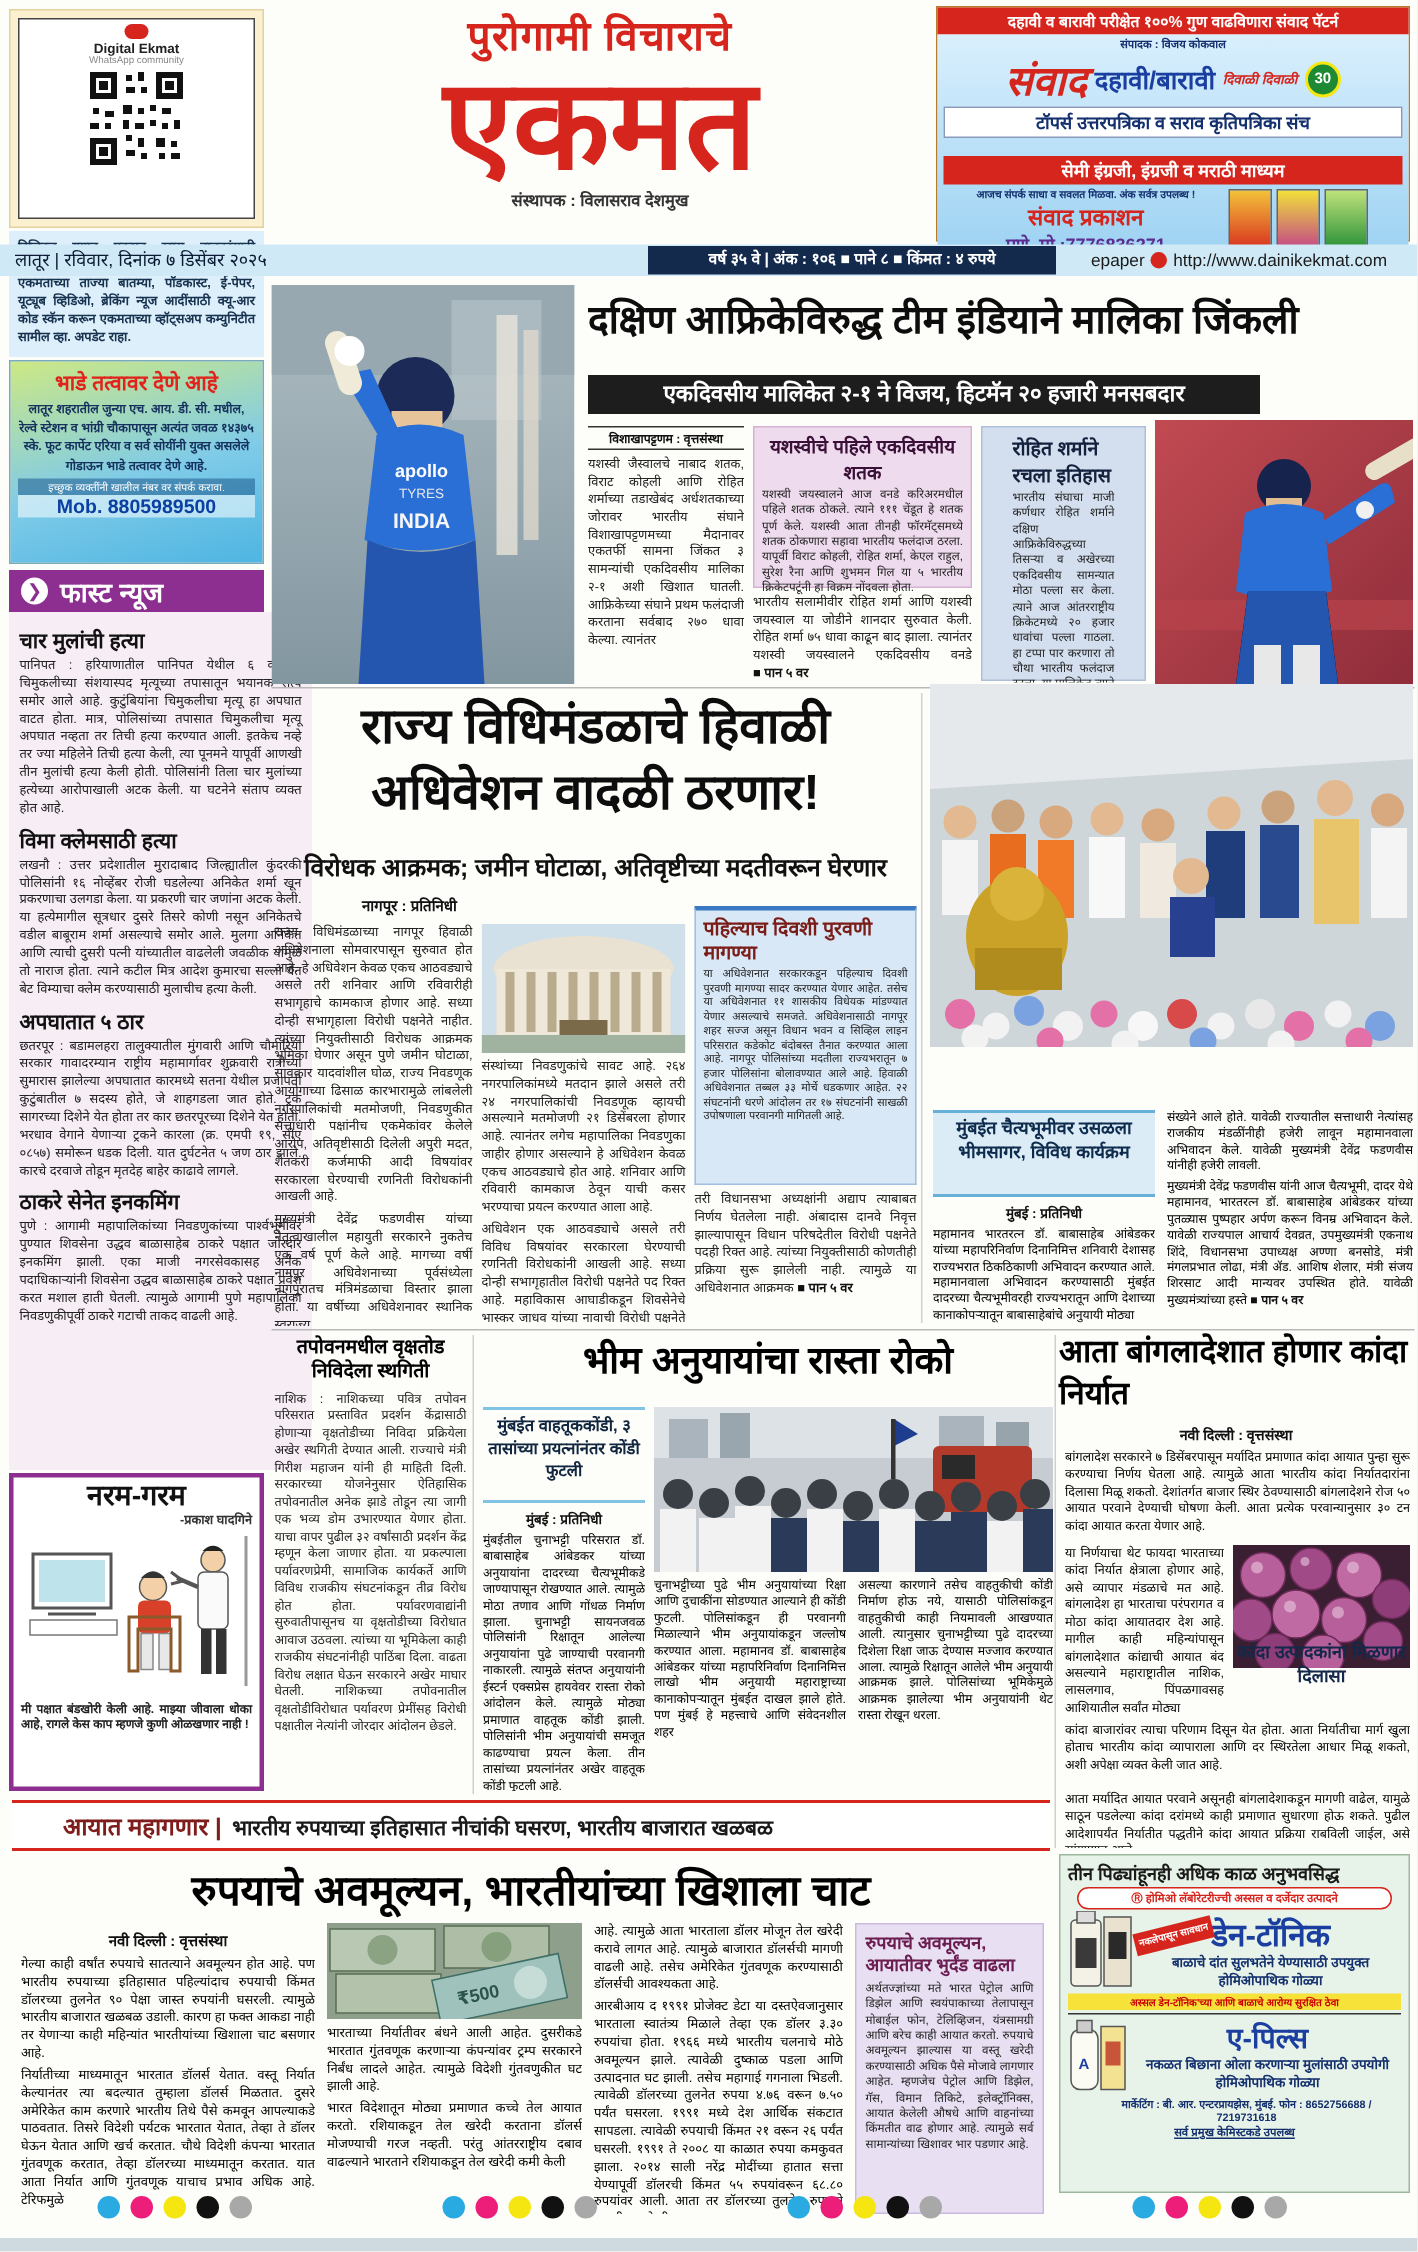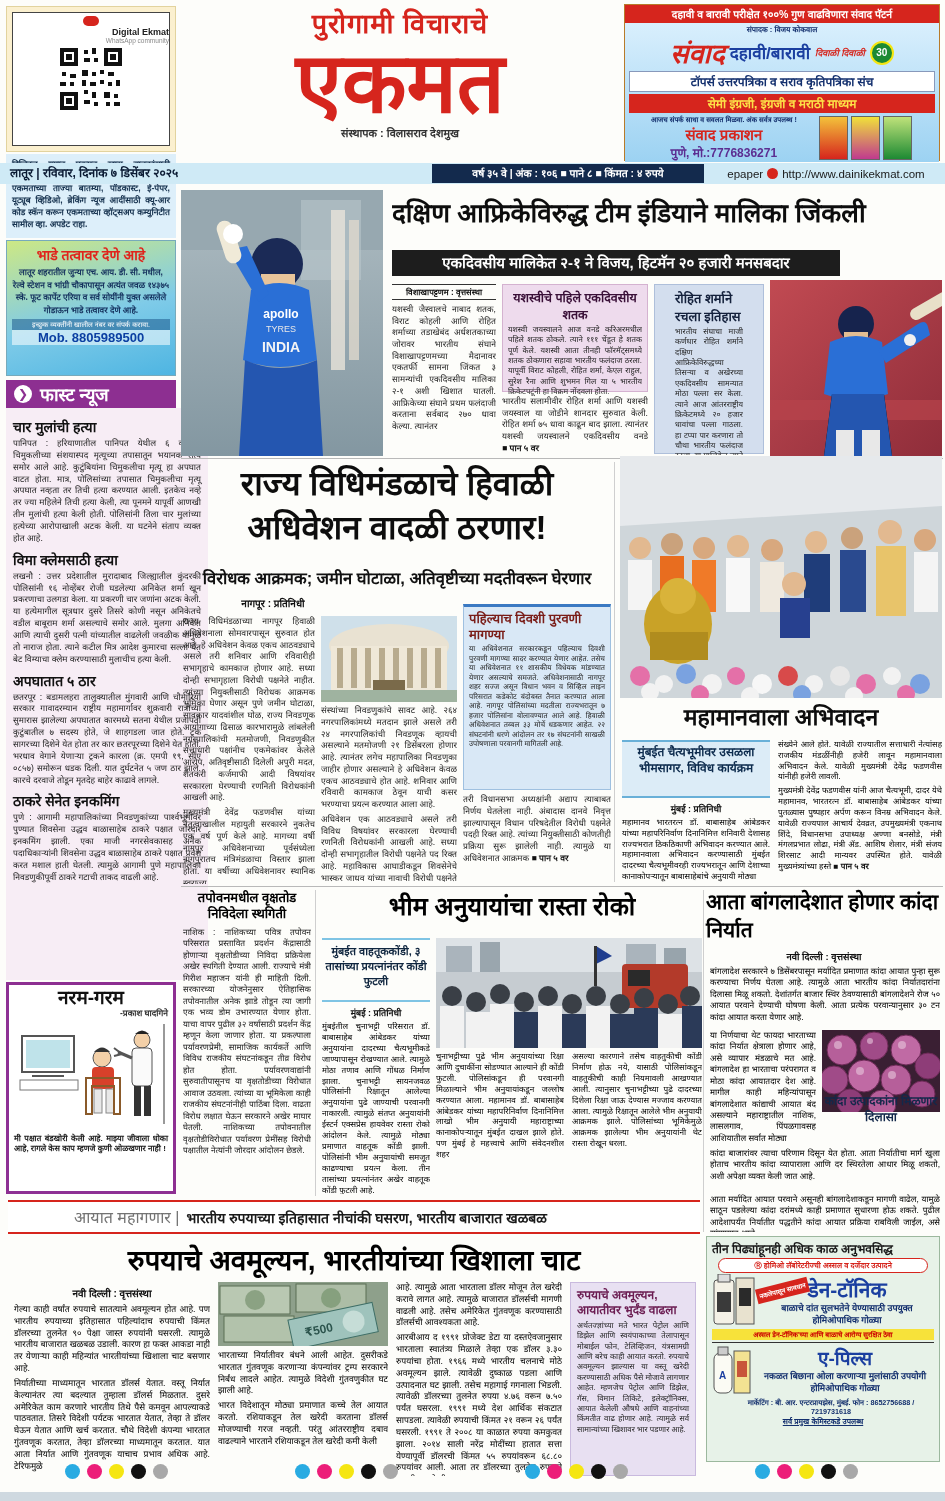--- a/index.html
+++ b/index.html
@@ -7,55 +7,55 @@
   body { font-family:"Liberation Sans","DejaVu Sans",sans-serif; }
   .page { position:relative; width:945px; height:1501px; background:#fdfdfa; margin:0 auto; overflow:hidden; }
   .abs { position:absolute; }
   .just { text-align:justify; text-justify:inter-word; }
   .ovh { overflow:hidden; }
   .vline { background:#cfcfcf; width:1px; }
   .hline { background:#b9b9b9; height:1px; }
 
   
   .qr-outer { left:6px; top:6px; width:170px; height:146px; background:#fbf0cf; border:1px solid #e2d39e; padding:5px; }
-  .qr-card { background:#fff; border:1px solid #444; height:100%; text-align:right; padding-top:3px; }
+  .qr-card { background:#fff; border:1px solid #444; height:100%; text-align:center; padding-top:3px; }
   .qr-logo { width:16px; height:10px; background:#d6251d; border-radius:5px; margin:0 auto 1px; }
   .qr-title { font-size:9px; font-weight:bold; color:#222; }
   .qr-sub { font-size:6.5px; color:#888; margin-bottom:2px; }
   .qr-note { left:6px; top:154px; width:170px; height:84px; background:#ddeffa; color:#16324f; font-size:8.6px; line-height:1.4; padding:4px 6px; font-weight:bold; }
 
   .masthead { left:182px; top:4px; width:436px; height:158px; text-align:center; }
   .mh-tagline { font-size:27px; font-weight:800; color:#d6251d; letter-spacing:1px; }
   .mh-title { font-size:84px; font-weight:800; color:#d6251d; line-height:1.0; }
   .mh-founder { font-size:11px; font-weight:bold; color:#333; }
 
   .top-ad { left:624px; top:4px; width:316px; height:157px; border:1px solid #b87b2a; display:flex; flex-direction:column; }
   .ta-banner { background:#d6251d; color:#fff; font-size:10.5px; font-weight:800; text-align:center; padding:2px 1px; }
   .ta-body { flex:1; background:linear-gradient(#d9effd,#9cd2f2); position:relative; padding:1px 4px; }
   .ta-editor { font-size:7.5px; font-weight:bold; color:#14306e; text-align:center; }
   .ta-brandrow { display:flex; align-items:center; justify-content:center; gap:5px; }
   .ta-brand { font-size:27px; font-weight:800; color:#d6251d; font-style:italic; }
   .ta-grade { font-size:17px; font-weight:800; color:#1b3fa0; }
   .ta-diwali { font-size:9px; font-weight:800; color:#d6251d; font-style:italic; }
   .ta-badge { width:24px; height:24px; background:#1d8a33; border:2px solid #f5e612; border-radius:50%; color:#fff; font-size:10px; font-weight:800; display:flex; align-items:center; justify-content:center; }
   .ta-offer { background:#fff; color:#14306e; font-weight:800; font-size:12px; text-align:center; padding:1px; border:1px solid #89b; }
-  .ta-medium { background:#d6251d; color:#fde047; font-weight:800; font-size:12px; text-align:center; padding:1px; margin-top:2px; }
+  .ta-medium { background:#d6251d; color:#ffffff; font-weight:800; font-size:12px; text-align:center; padding:1px; margin-top:12px; }
   .ta-bottom { display:flex; margin-top:2px; }
   .ta-bleft { width:62%; text-align:center; }
   .ta-note { font-size:7px; font-weight:bold; color:#14306e; }
   .ta-pub { font-size:15px; font-weight:800; color:#d6251d; }
   .ta-phone { font-size:12px; font-weight:800; color:#5b2d91; }
   .ta-covers { display:flex; gap:3px; align-items:center; }
   .cover { width:29px; height:44px; border:1px solid #666; }
   .cover1 { background:linear-gradient(#f3c23a,#d6251d); }
   .cover2 { background:linear-gradient(#f0e13a,#c03a8e); }
   .cover3 { background:linear-gradient(#bfe27a,#1d8a33); }
 
   .datebar { left:0; top:163px; width:945px; height:21px; background:#cfeaf6; }
-  .db-left { position:absolute; left:10px; top:0; line-height:21px; font-size:12px; font-weight:700; color:#0a1a33; }
+  .db-left { position:absolute; left:10px; top:0; line-height:21px; font-size:12px; font-weight:400; color:#0a1a33; }
   .db-issue { position:absolute; left:432px; top:1px; width:272px; height:19px; background:#132a4d; color:#fff; font-size:10.5px; font-weight:800; text-align:center; line-height:19px; }
   .db-epaper { position:absolute; left:712px; top:0; width:228px; height:21px; display:flex; align-items:center; justify-content:center; gap:4px; font-size:11.5px; color:#1a1a1a; }
   .ep-dot { width:11px; height:11px; border-radius:50%; background:#d6251d; display:inline-block; }
 
   
   .rental { left:6px; top:240px; width:170px; height:136px; background:linear-gradient(165deg,#cde884 0%,#7fcbe8 55%,#4eb5e2 100%); border:1px solid #7ab; text-align:center; padding:4px 5px; }
   .ra-title { color:#e0241c; font-size:14px; font-weight:800; }
   .ra-body { font-size:8.4px; font-weight:bold; color:#15325e; line-height:1.5; margin-top:2px; }
   .ra-contact { font-size:7px; color:#fff; background:rgba(30,90,140,.55); margin-top:3px; padding:1px; }
   .ra-phone { font-size:13px; font-weight:800; color:#0b3fa2; background:rgba(255,255,255,.55); }
@@ -121,21 +121,21 @@
   .o-headline { left:706px; top:888px; width:236px; height:60px; font-size:21px; font-weight:800; text-align:left; line-height:1.35; }
   .o-byline { left:706px; top:950px; width:236px; height:14px; font-size:9.5px; }
   .o-body1 { left:710px; top:966px; width:230px; height:62px; font-size:8.4px; line-height:1.36; }
   .o-body2 { left:710px; top:1030px; width:106px; height:116px; font-size:8.4px; line-height:1.36; }
   .o-caption { left:822px; top:1094px; width:118px; height:34px; font-size:12px; font-weight:800; color:#13284a; text-align:center; line-height:1.3; }
   .o-body3 { left:710px; top:1148px; width:230px; height:44px; font-size:8.4px; line-height:1.36; }
   .o-body4 { left:710px; top:1194px; width:230px; height:38px; font-size:8.4px; line-height:1.36; }
 
   
   .imp-banner { left:8px; top:1200px; width:692px; height:34px; border-top:2px solid #d6251d; border-bottom:2px solid #d6251d; display:flex; align-items:center; gap:7px; padding-left:34px; background:#fff; }
-  .imp-lead { color:#737373; font-size:16px; font-weight:400;margin-left:32px; }
+  .imp-lead { color:#7f1d1d; font-size:16px; font-weight:700; }
   .imp-rest { color:#1a1a1a; font-size:14px; font-weight:800; }
   .ru-headline { left:8px; top:1240px; width:692px; height:40px; font-size:28px; font-weight:800; text-align:center; white-space:nowrap; overflow:hidden; }
   .ru-byline { left:14px; top:1286px; width:196px; height:16px; font-size:10px; }
   .ru-col1 { left:14px; top:1304px; width:196px; height:172px; font-size:8.7px; line-height:1.36; }
   .ru-col2 { left:218px; top:1350px; width:170px; height:126px; font-size:8.7px; line-height:1.36; }
   .ru-col3 { left:396px; top:1282px; width:166px; height:194px; font-size:8.7px; line-height:1.36; }
   .ru-box { left:570px; top:1282px; width:126px; height:194px; background:#e8e0f2; border:1px solid #c9bade; padding:5px 6px; overflow:hidden; }
   .rb-title { font-size:12px; font-weight:800; color:#6b1d52; line-height:1.25; margin-bottom:3px; }
   .rb-body { font-size:7.8px; line-height:1.33; color:#222; }
 
@@ -458,21 +458,20 @@
         <circle cx="272" cy="220" r="9" fill="#f2f2f2"></circle>
         <circle cx="300" cy="228" r="10" fill="#7aa2e0"></circle>
       <circle cx="30" cy="236" r="9" fill="#f2f2f2"></circle>
         <circle cx="80" cy="238" r="9" fill="#e470a8"></circle>
         <circle cx="130" cy="240" r="9" fill="#f2f2f2"></circle>
       <circle cx="182" cy="238" r="9" fill="#7aa2e0"></circle>
         <circle cx="234" cy="240" r="9" fill="#f2f2f2"></circle>
         <circle cx="286" cy="238" r="9" fill="#e470a8"></circle>
     </g>
   </svg>
-  <div class="abs t-headline">महामानवाला अभिवादन</div>
   <div class="abs t-boxtitle">मुंबईत चैत्यभूमीवर उसळला भीमसागर, विविध कार्यक्रम</div>
   <div class="abs byline t-byline">मुंबई : प्रतिनिधी</div>
   <div class="abs t-col1 just ovh">महामानव भारतरत्न डॉ. बाबासाहेब आंबेडकर यांच्या महापरिनिर्वाण दिनानिमित्त शनिवारी देशासह राज्यभरात ठिकठिकाणी अभिवादन करण्यात आले. महामानवाला अभिवादन करण्यासाठी मुंबईत दादरच्या चैत्यभूमीवरही राज्यभरातून आणि देशाच्या कानाकोपऱ्यातून बाबासाहेबांचे अनुयायी मोठ्या</div>
   <div class="abs t-col2 just ovh">
     <p class="para">संख्येने आले होते. यावेळी राज्यातील सत्ताधारी नेत्यांसह राजकीय मंडळींनीही हजेरी लावून महामानवाला अभिवादन केले. यावेळी मुख्यमंत्री देवेंद्र फडणवीस यांनीही हजेरी लावली.</p>
     <span>मुख्यमंत्री देवेंद्र फडणवीस यांनी आज चैत्यभूमी, दादर येथे महामानव, भारतरत्न डॉ. बाबासाहेब आंबेडकर यांच्या पुतळ्यास पुष्पहार अर्पण करून विनम्र अभिवादन केले. यावेळी राज्यपाल आचार्य देवव्रत, उपमुख्यमंत्री एकनाथ शिंदे, विधानसभा उपाध्यक्ष अण्णा बनसोडे, मंत्री मंगलप्रभात लोढा, मंत्री ॲड. आशिष शेलार, मंत्री संजय शिरसाट आदी मान्यवर उपस्थित होते. यावेळी मुख्यमंत्र्यांच्या हस्ते</span>
     <span class="cont">■ पान ५ वर</span>
   </div>
 
   <div class="abs hline" style="left:181px;top:886px;width:762px;"></div>

